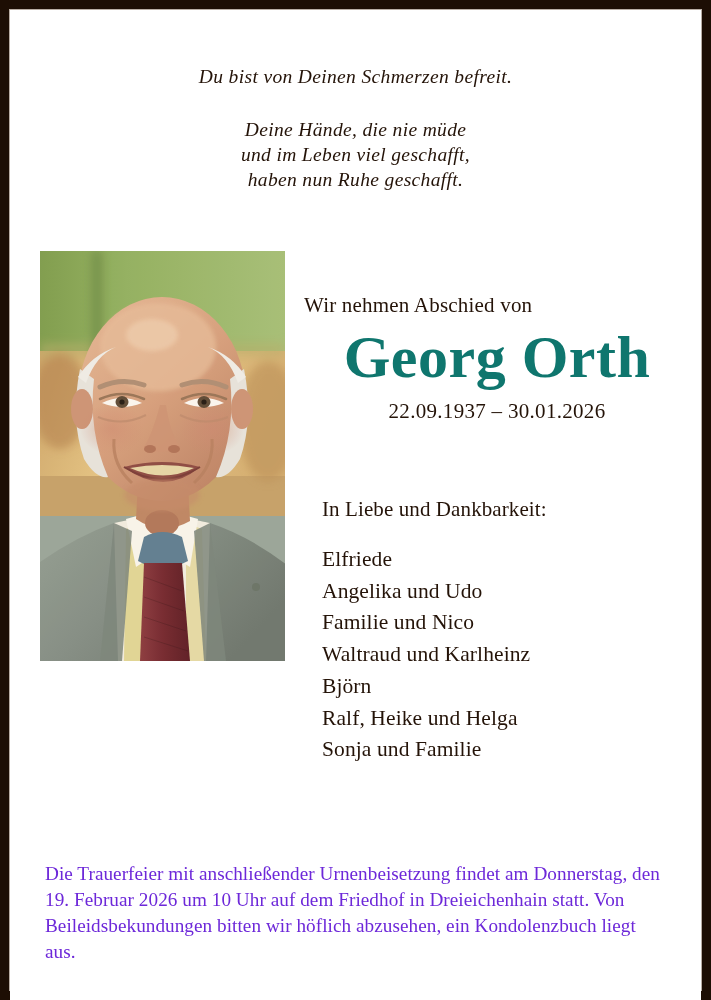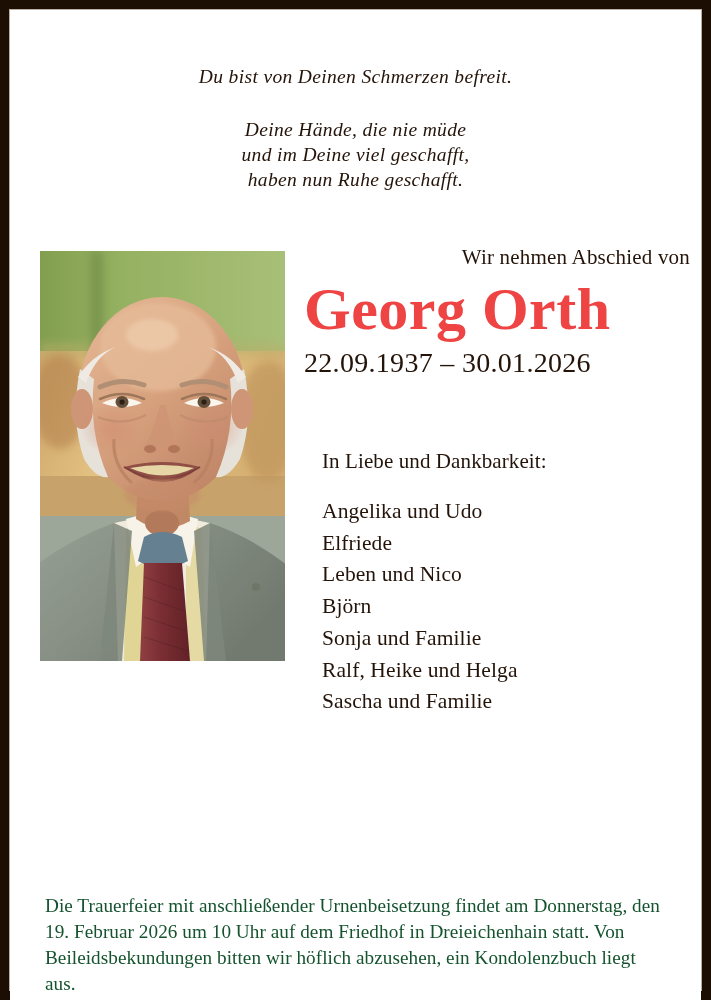--- a/index.html
+++ b/index.html
@@ -83,37 +83,40 @@
 
   
   .right-col {
     position: absolute;
     left: 300px;
     top: 218px;
     width: 380px;
     color: #241308;
   }
   .abschied {
-    text-align: right;
+    text-align: left;
     font-size: 21px;
     line-height: 26px;
     letter-spacing: 0.2px;
     margin-left: -6px;
+    margin-top: 48px;
   }
   .deceased-name {
+    text-align: center;
     font-weight: bold;
     font-size: 60px;
     line-height: 66px;
     letter-spacing: 0.5px;
     margin-top: 6px;
     margin-left: -6px;
-    color: #ef4444;
+    color: #0f766e;
   }
   .dates {
-    font-size: 28px;
+    text-align: center;
+    font-size: 21px;
     line-height: 26px;
     letter-spacing: 0.3px;
     margin-top: 8px;
     margin-left: -6px;
   }
 
   .in-liebe {
     margin-top: 72px;
     margin-left: 12px;
     font-size: 21px;
@@ -132,42 +135,41 @@
     letter-spacing: 0.1px;
     white-space: nowrap;
   }
 
   
   .funeral-info {
     position: absolute;
     left: 35px;
     top: 835px;
     width: 625px;
-    color: #14532d;
+    color: #6d28d9;
     font-size: 19.2px;
     line-height: 26px;
     letter-spacing: 0.05px;
     text-align: left;
-    margin-top: 32px;
   }
 </style>
 </head>
 <body>
 
 <div class="notice">
   <div class="frame-outer"></div>
   <div class="frame-inner-hairline"></div>
 
   <div class="sheet">
 
     <div class="poem">
       <div class="line">Du bist von Deinen Schmerzen befreit.</div>
       <div class="stanza-gap"></div>
       <div class="line">Deine Hände, die nie müde</div>
-      <div class="line">und im Deine viel geschafft,</div>
+      <div class="line">und im Leben viel geschafft,</div>
       <div class="line">haben nun Ruhe geschafft.</div>
     </div>
 
     <div class="photo">
       <svg width="245" height="410" viewBox="0 0 245 410">
         <defs>
           <linearGradient id="bgGreen" x1="0" y1="0" x2="1" y2="0">
             <stop offset="0%" stop-color="#7f9f4e"></stop>
             <stop offset="35%" stop-color="#93b361"></stop>
             <stop offset="100%" stop-color="#a7c178"></stop>
@@ -287,26 +289,26 @@
       </svg>
     </div>
 
     <div class="right-col">
       <div class="abschied">Wir nehmen Abschied von</div>
       <div class="deceased-name">Georg Orth</div>
       <div class="dates">22.09.1937 – 30.01.2026</div>
 
       <div class="in-liebe">In Liebe und Dankbarkeit:</div>
       <ul class="mourners">
+        <li>Elfriede</li>
         <li>Angelika und Udo</li>
-        <li>Elfriede</li>
-        <li>Leben und Nico</li>
+        <li>Familie und Nico</li>
+        <li>Waltraud und Karlheinz</li>
         <li>Björn</li>
+        <li>Ralf, Heike und Helga</li>
         <li>Sonja und Familie</li>
-        <li>Ralf, Heike und Helga</li>
-        <li>Sascha und Familie</li>
       </ul>
     </div>
 
     <div class="funeral-info">Die Trauerfeier mit anschließender Urnenbeisetzung findet am Donnerstag, den 19. Februar 2026 um 10 Uhr auf dem Friedhof in Dreieichenhain statt. Von Beileidsbekundungen bitten wir höflich abzusehen, ein Kondolenzbuch liegt aus.</div>
 
   </div>
 </div>
 
 </body></html>

